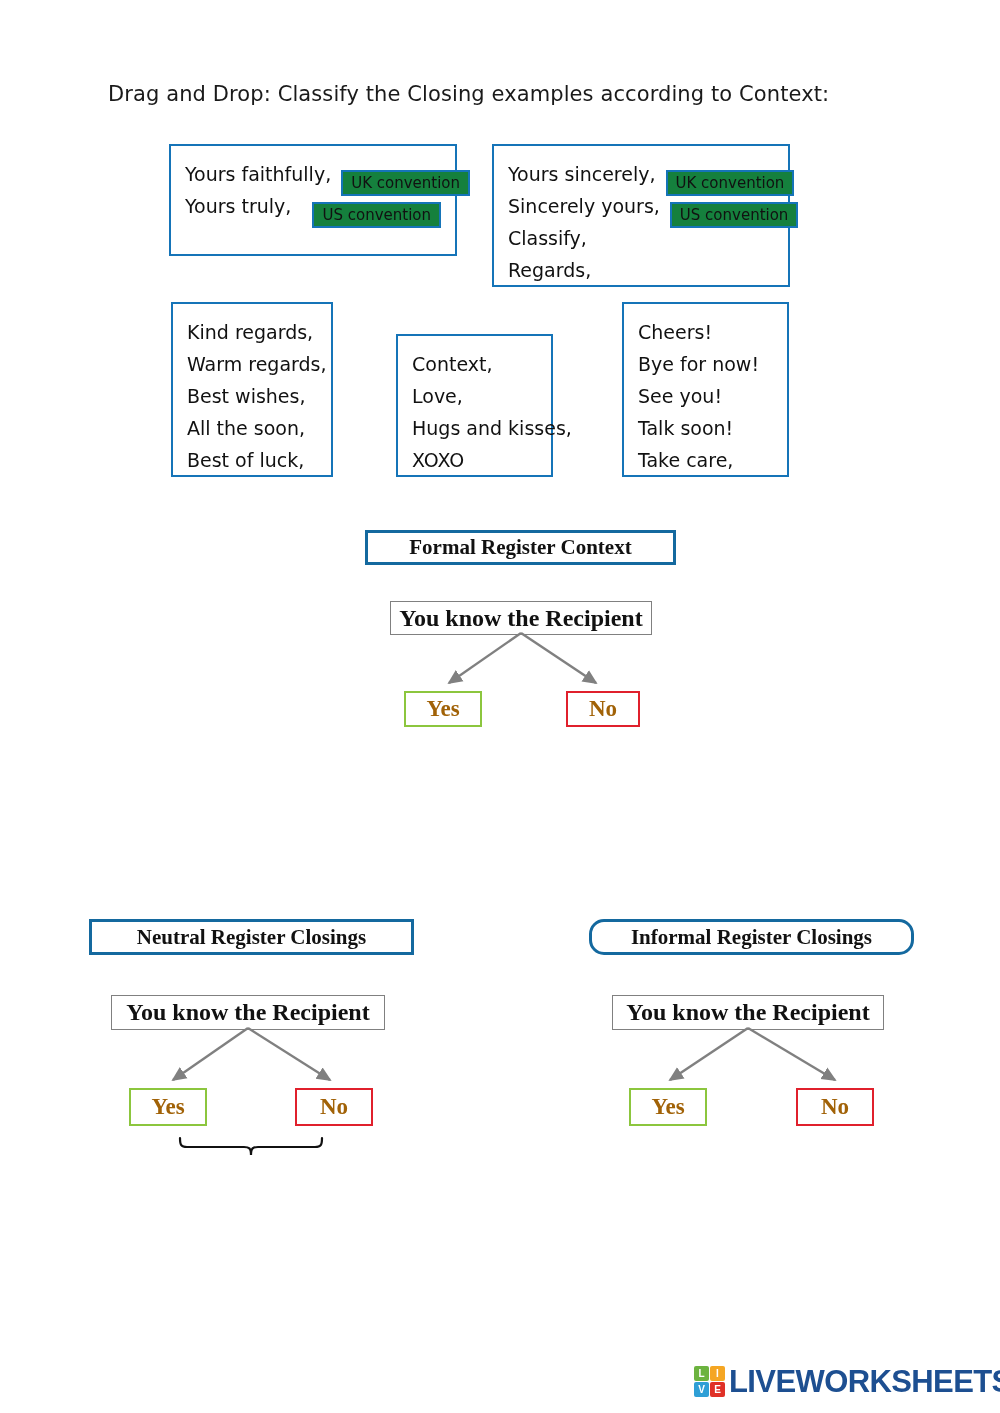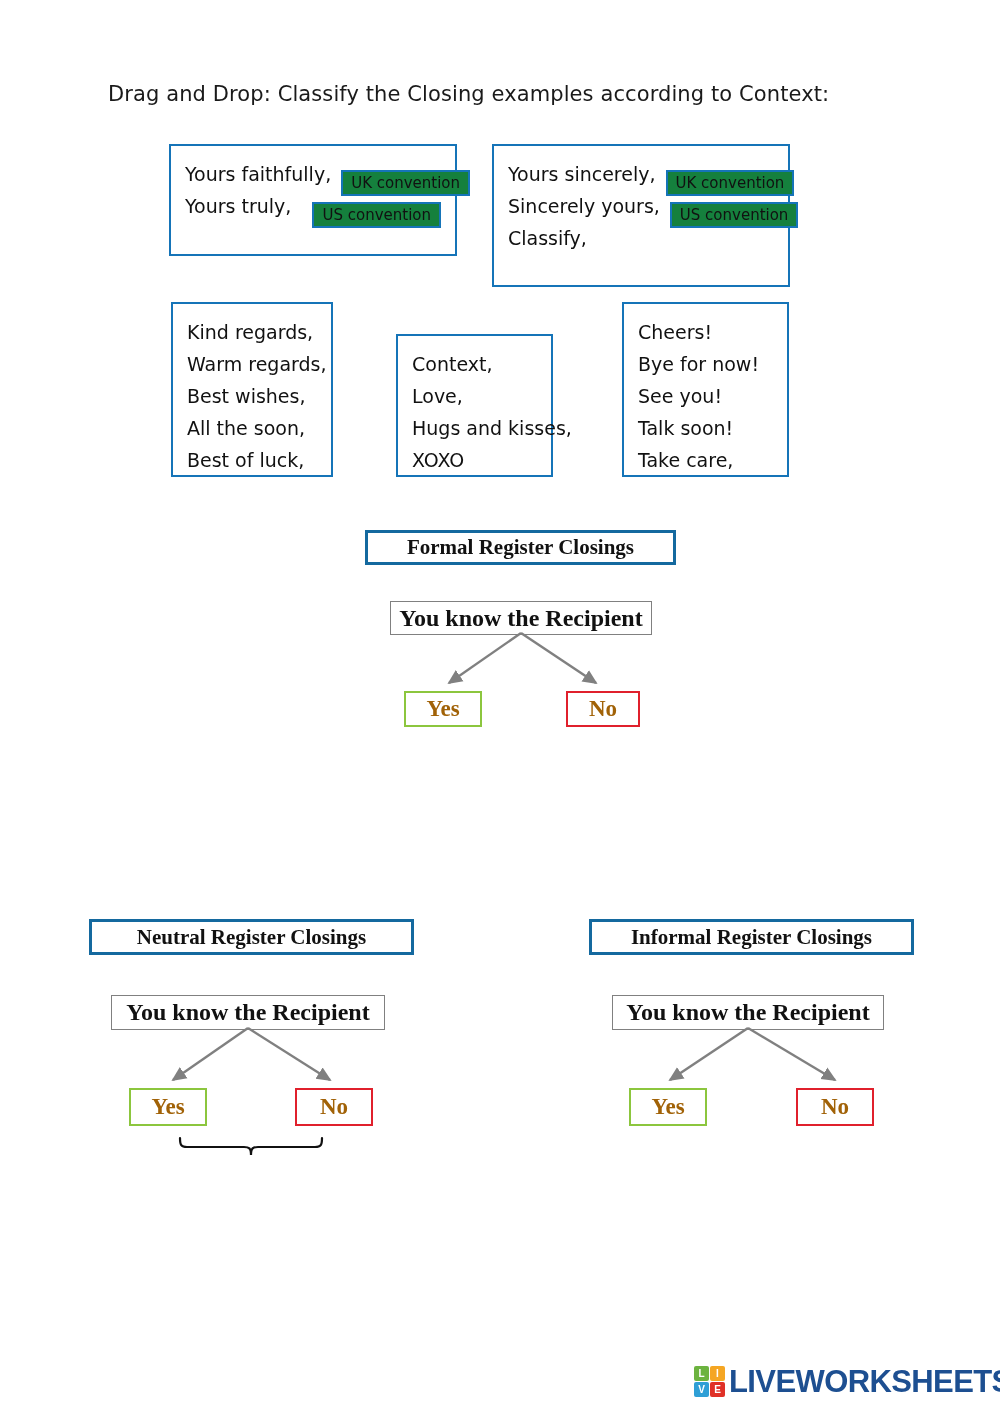--- a/index.html
+++ b/index.html
@@ -137,21 +137,21 @@
   #group-neutral { left: 8px; top: 0; width: 1000px; height: 1200px; }
   #header-neutral    { left: 81px;  top: 919px;  width: 325px; height: 36px; }
   #recipient-neutral { left: 103px; top: 995px;  width: 274px; height: 35px; }
   #branch-neutral    { left: 103px; top: 1028px; width: 274px; height: 62px; }
   #yes-neutral       { left: 121px; top: 1088px; width: 78px;  height: 38px; }
   #no-neutral        { left: 287px; top: 1088px; width: 78px;  height: 38px; }
   #brace-neutral     { left: 168px; top: 1136px; width: 150px; height: 32px; }
 
   
   #group-informal { left: 0; top: 0; width: 1000px; height: 1200px; }
-  #header-informal    { left: 589px; top: 919px;  width: 325px; height: 36px; }
+  #header-informal    { left: 589px; top: 919px;  width: 325px; height: 36px; border-radius: 15px; }
   #recipient-informal { left: 612px; top: 995px;  width: 272px; height: 35px; }
   #branch-informal    { left: 612px; top: 1028px; width: 272px; height: 62px; }
   #yes-informal       { left: 629px; top: 1088px; width: 78px;  height: 38px; }
   #no-informal        { left: 796px; top: 1088px; width: 78px;  height: 38px; }
 
   
   #liveworksheets-logo {
     position: absolute;
     left: 694px;
     top: 1366px;
@@ -206,20 +206,23 @@
     <span class="closing-text">Yours sincerely,</span>
     <span class="convention-tag">UK convention</span>
   </div>
   <div class="closing-line">
     <span class="closing-text">Sincerely yours,</span>
     <span class="convention-tag">US convention</span>
   </div>
   <div class="closing-line">
     <span class="closing-text">Classify,</span>
   </div>
+  <div class="closing-line">
+    <span class="closing-text">Regards,</span>
+  </div>
 </div>
 
 <div class="closing-box" id="box-kind-regards">
   <div class="closing-line">
     <span class="closing-text">Kind regards,</span>
   </div>
   <div class="closing-line">
     <span class="closing-text">Warm regards,</span>
   </div>
   <div class="closing-line">
@@ -261,21 +264,21 @@
   <div class="closing-line">
     <span class="closing-text">Talk soon!</span>
   </div>
   <div class="closing-line">
     <span class="closing-text">Take care,</span>
   </div>
 </div>
 
 <div class="register-group" id="group-formal">
 
-  <div class="register-header" id="header-formal">Formal Register Closings</div>
+  <div class="register-header" id="header-formal">Formal Register Context</div>
 
   <div class="recipient-box" id="recipient-formal">You know the Recipient</div>
 
   <svg class="branch-svg" id="branch-formal" viewBox="0 0 262 62">
     <defs>
       <marker id="ah-formal" markerWidth="7" markerHeight="7" refX="5.4" refY="3.2" orient="auto" markerUnits="strokeWidth">
         <path d="M0,0.4 L6.2,3.2 L0,6 z" fill="#808080"></path>
       </marker>
     </defs>
     <line x1="131" y1="0" x2="59" y2="50" stroke="#808080" stroke-width="2.4" marker-end="url(#ah-formal)"></line>

